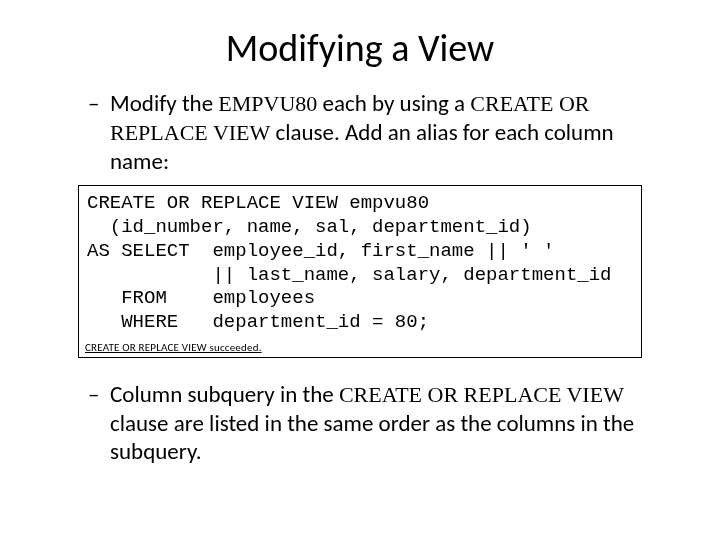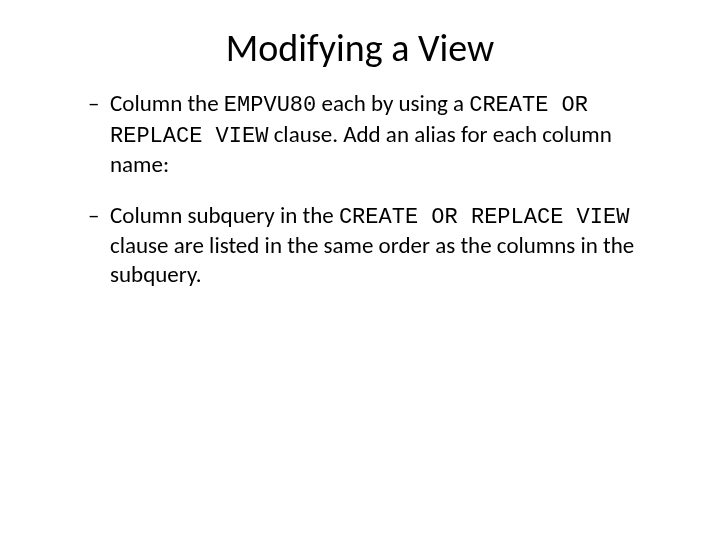--- a/index.html
+++ b/index.html
@@ -34,21 +34,21 @@
     margin-bottom: 10px;
   }
   .bullet .dash {
     width: 22px;
     flex: 0 0 22px;
   }
   .bullet .txt {
     flex: 1;
   }
   .mono {
-    font-family: Liberation Mono, monospace;
+    font-family: Liberation Serif, serif;
     font-size: 22px;
   }
   .codebox {
     margin: 6px 28px 0 28px;
     border: 1px solid #000;
     background: #fff;
   }
   .code {
     font-family: "Courier New", Courier, monospace;
     font-size: 19px;
@@ -72,25 +72,34 @@
 <body>
 
 <div class="slide">
 
   <div class="title">Modifying a View</div>
 
   <div class="bullet-block">
     <div class="bullet">
       <div class="dash">–</div>
       <div class="txt">
-        <span>Column the </span><span class="mono">EMPVU80</span><span> each by using a </span><span class="mono">CREATE OR REPLACE VIEW</span><span> clause. Add an alias for each column name:</span>
+        <span>Modify the </span><span class="mono">EMPVU80</span><span> each by using a </span><span class="mono">CREATE OR REPLACE VIEW</span><span> clause. Add an alias for each column name:</span>
       </div>
     </div>
   </div>
 
+  <div class="codebox">
+    <pre class="code">CREATE OR REPLACE VIEW empvu80
+  (id_number, name, sal, department_id)
+AS SELECT  employee_id, first_name || ' '
+           || last_name, salary, department_id
+   FROM    employees
+   WHERE   department_id = 80;</pre>
+    <div class="result">CREATE OR REPLACE VIEW succeeded.</div>
+  </div>
 
   <div class="bullet-block post">
     <div class="bullet">
       <div class="dash">–</div>
       <div class="txt">
         <span>Column subquery in the </span><span class="mono">CREATE OR REPLACE VIEW</span><span> clause are listed in the same order as the columns in the subquery.</span>
       </div>
     </div>
   </div>
 

